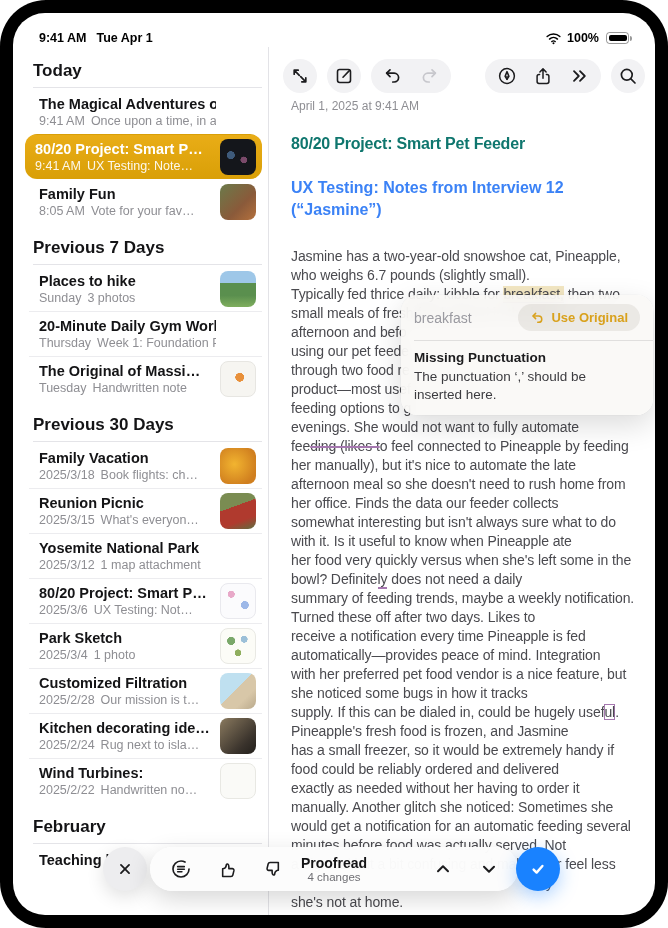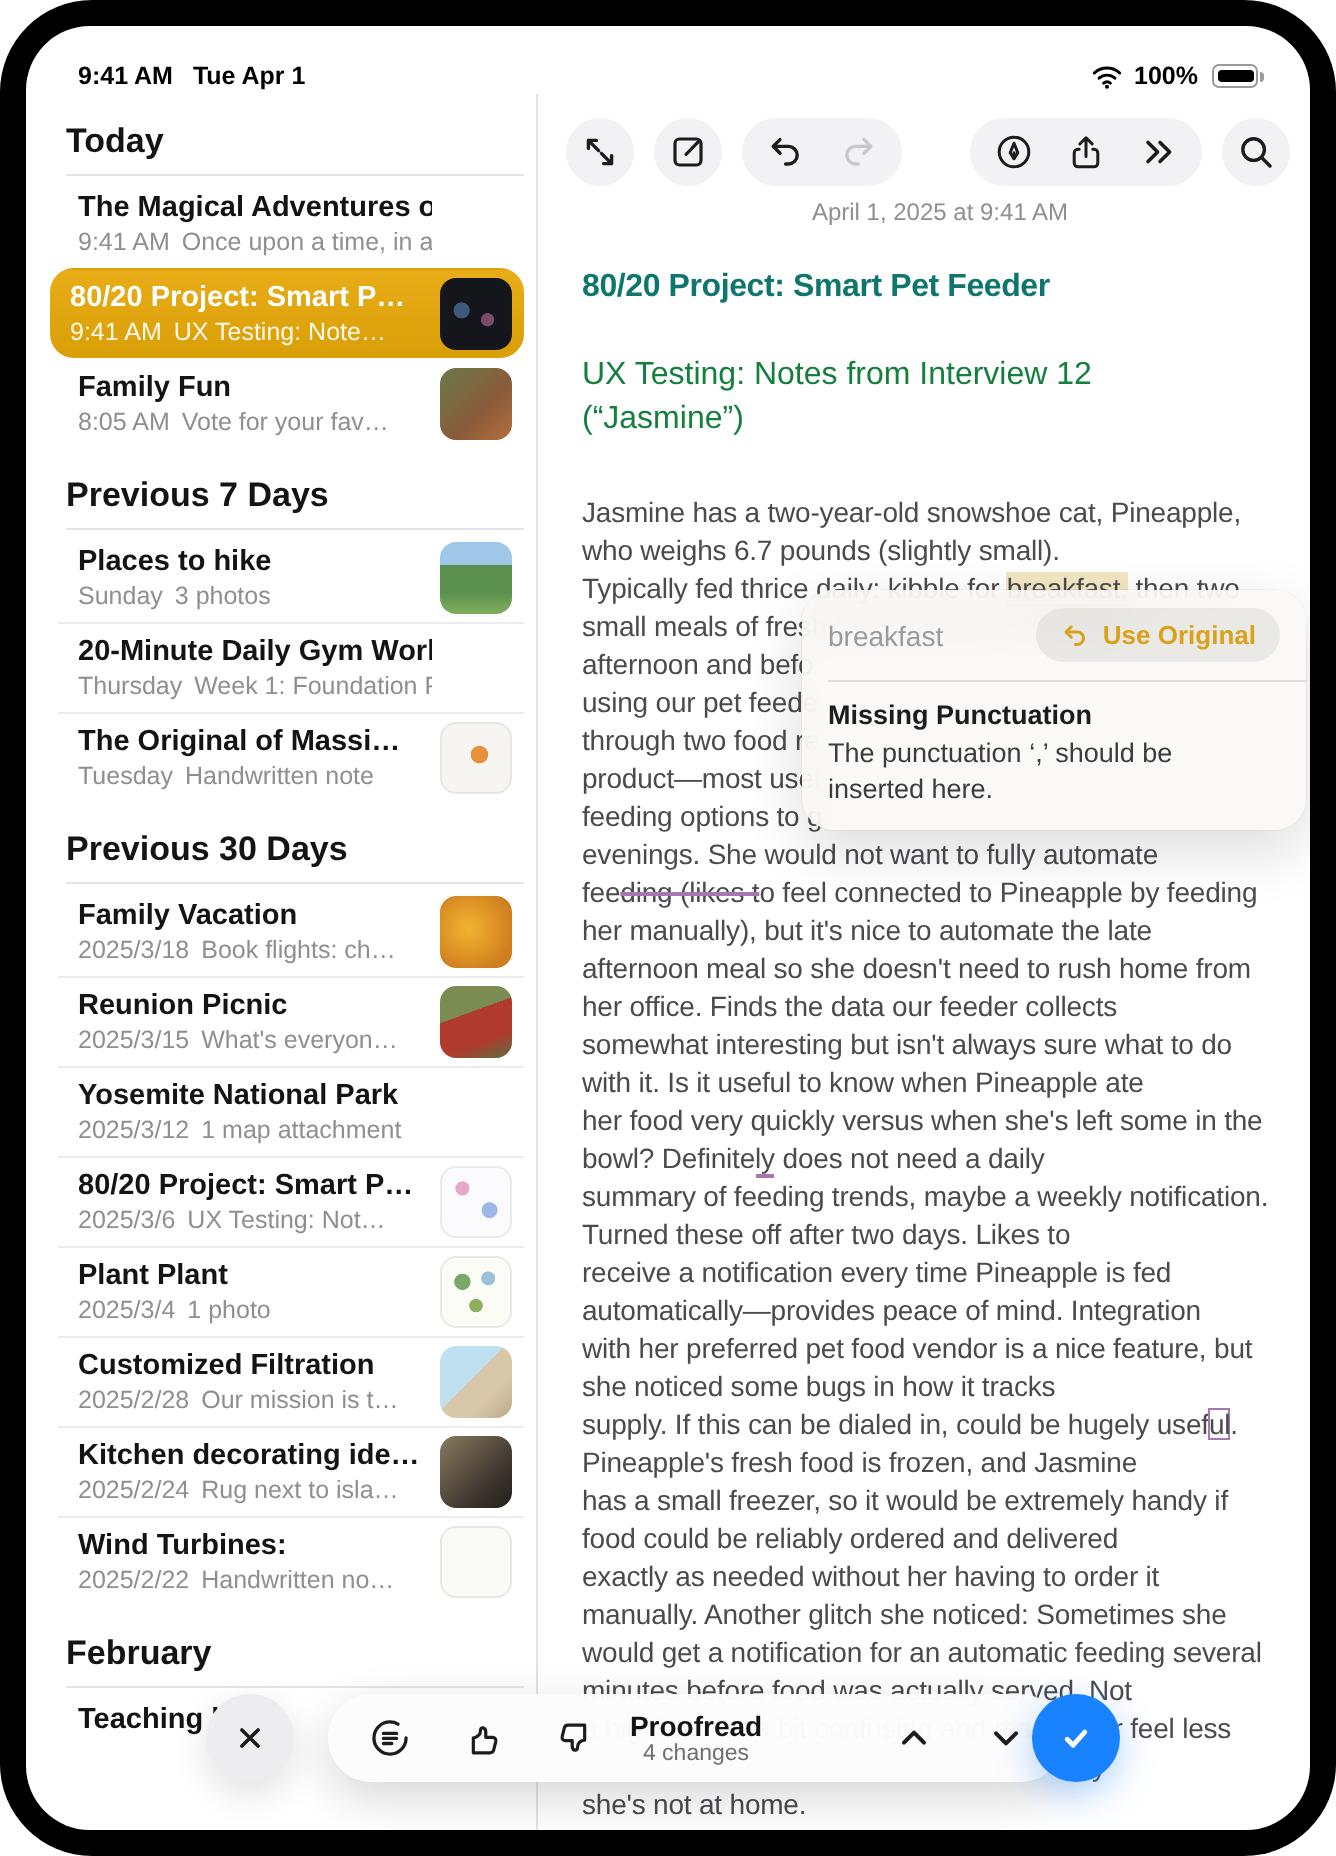--- a/index.html
+++ b/index.html
@@ -55,44 +55,44 @@
   
   .toolbar { height:50px; display:flex; align-items:center; padding:8px 10px 0 14px; gap:10px; }
   .tb-circle { width:34px; height:34px; }
   .tb-pill { display:flex; align-items:center; background:#f2f2f4; border-radius:17px; height:34px; padding:0 4px; }
   .tb-pill .icon-btn { background:transparent; width:36px; height:34px; border-radius:17px; }
   .toolbar .spacer { flex:1; }
   svg.ic { display:block; }
 
   
   .note-scroll { padding:0 6px 0 22px; }
-  .date-line { margin-top:2px; text-align:center; font-size:12px; color:#8e8e93; }
+  .date-line { margin-top:2px; text-align:left; font-size:12px; color:#8e8e93; }
   .note-title { margin-top:22px; font-size:16px; font-weight:700; color:#0f766e; letter-spacing:-.2px; white-space:nowrap; }
-  .note-heading { margin-top:24px; font-size:16px; font-weight:400; color:#15803d; line-height:22px; max-width:330px; }
+  .note-heading { margin-top:24px; font-size:16px; font-weight:700; color:#3b82f6; line-height:22px; max-width:330px; }
   .note-body { margin-top:26px; }
   .body-line { font-size:14px; line-height:19px; color:#4a4a4f; white-space:nowrap; letter-spacing:-.1px; }
   .seg-hl { background:#f3e7c3; border-bottom:1.5px solid #9c7a94; }
   .seg-strike { text-decoration:line-through; text-decoration-color:#a678b0; text-decoration-thickness:1.5px; }
   .seg-und { border-bottom:2px solid #a678b0; }
   .seg-box { box-shadow:inset 0 0 0 1px #a678b0; }
   .seg-far { display:inline-block; margin-left:252px; }
 
   
   .popup { position:absolute; left:132px; top:248px; width:252px; z-index:20; background:rgba(249,248,246,.88); backdrop-filter:blur(9px); -webkit-backdrop-filter:blur(9px); border-radius:16px; box-shadow:0 10px 30px rgba(0,0,0,.14), 0 0 0 .5px rgba(0,0,0,.04); padding:9px 13px 12px 13px; }
   .popup-row1 { display:flex; align-items:center; justify-content:space-between; }
   .popup-word { font-size:14px; color:#9a9aa0; }
   .use-original { display:flex; align-items:center; gap:6px; background:rgba(120,115,100,.12); border:none; border-radius:15px; padding:6px 12px; font-size:13px; font-weight:700; color:#d9a11c; cursor:pointer; font-family:inherit;text-align:right; }
   .popup-div { height:1px; background:rgba(0,0,0,.1); margin:9px -13px 9px 0; }
   .popup-title { font-size:13.5px; font-weight:700; color:#1c1c1e; }
   .popup-desc { margin-top:3px; font-size:13.5px; color:#3c3c40; line-height:17.5px; max-width:195px; }
 
   
   .proofread-wrap { position:absolute; left:0; right:0; top:834px; height:44px; z-index:40; }
   .pf-close { position:absolute; left:90px; top:0; width:44px; height:44px; border-radius:50%; background:#ededef; border:none; display:flex; align-items:center; justify-content:center; cursor:pointer; box-shadow:0 6px 18px rgba(0,0,0,.12); }
-  .pf-pill { position:absolute; left:151px; top:0; width:368px; height:44px; background:rgba(252,252,252,.98); border-radius:22px; box-shadow:0 8px 24px rgba(0,0,0,.16); display:flex; align-items:center; padding:0 14px 0 18px; }
+  .pf-pill { position:absolute; left:137px; top:0; width:368px; height:44px; background:rgba(252,252,252,.98); border-radius:22px; box-shadow:0 8px 24px rgba(0,0,0,.16); display:flex; align-items:center; padding:0 14px 0 18px; }
   .pf-icons { display:flex; align-items:center; gap:20px; }
   .pf-icons .icon-btn { background:transparent; width:26px; height:26px; }
   .pf-center { position:absolute; left:0; right:0; text-align:center; pointer-events:none; }
   .pf-title { font-size:14px; font-weight:700; color:#141416; line-height:16px; }
   .pf-sub { font-size:11.5px; color:#6e6e73; line-height:13px; }
   .pf-chevrons { margin-left:auto; display:flex; align-items:center; gap:16px; z-index:1; }
   .pf-chevrons .icon-btn { background:transparent; width:30px; height:30px; }
   .pf-accept { position:absolute; left:503px; top:0; width:44px; height:44px; border-radius:50%; background:#1982ff; border:none; display:flex; align-items:center; justify-content:center; cursor:pointer; box-shadow:0 6px 18px rgba(25,130,255,.35); }
 </style>
 </head>
@@ -217,21 +217,21 @@
 
   <div class="row">
     <div class="row-title">80/20 Project: Smart P…</div>
     <div class="row-sub">
       <span class="row-meta">2025/3/6</span><span class="row-snippet">UX Testing: Not…</span>
     </div>
     <div class="row-thumb thumb-diagram-sketch"></div>
   </div>
 
   <div class="row">
-    <div class="row-title">Plant Plant</div>
+    <div class="row-title">Park Sketch</div>
     <div class="row-sub">
       <span class="row-meta">2025/3/4</span><span class="row-snippet">1 photo</span>
     </div>
     <div class="row-thumb thumb-plant-sketch"></div>
   </div>
 
   <div class="row">
     <div class="row-title">Customized Filtration</div>
     <div class="row-sub">
       <span class="row-meta">2025/2/28</span><span class="row-snippet">Our mission is t…</span>

